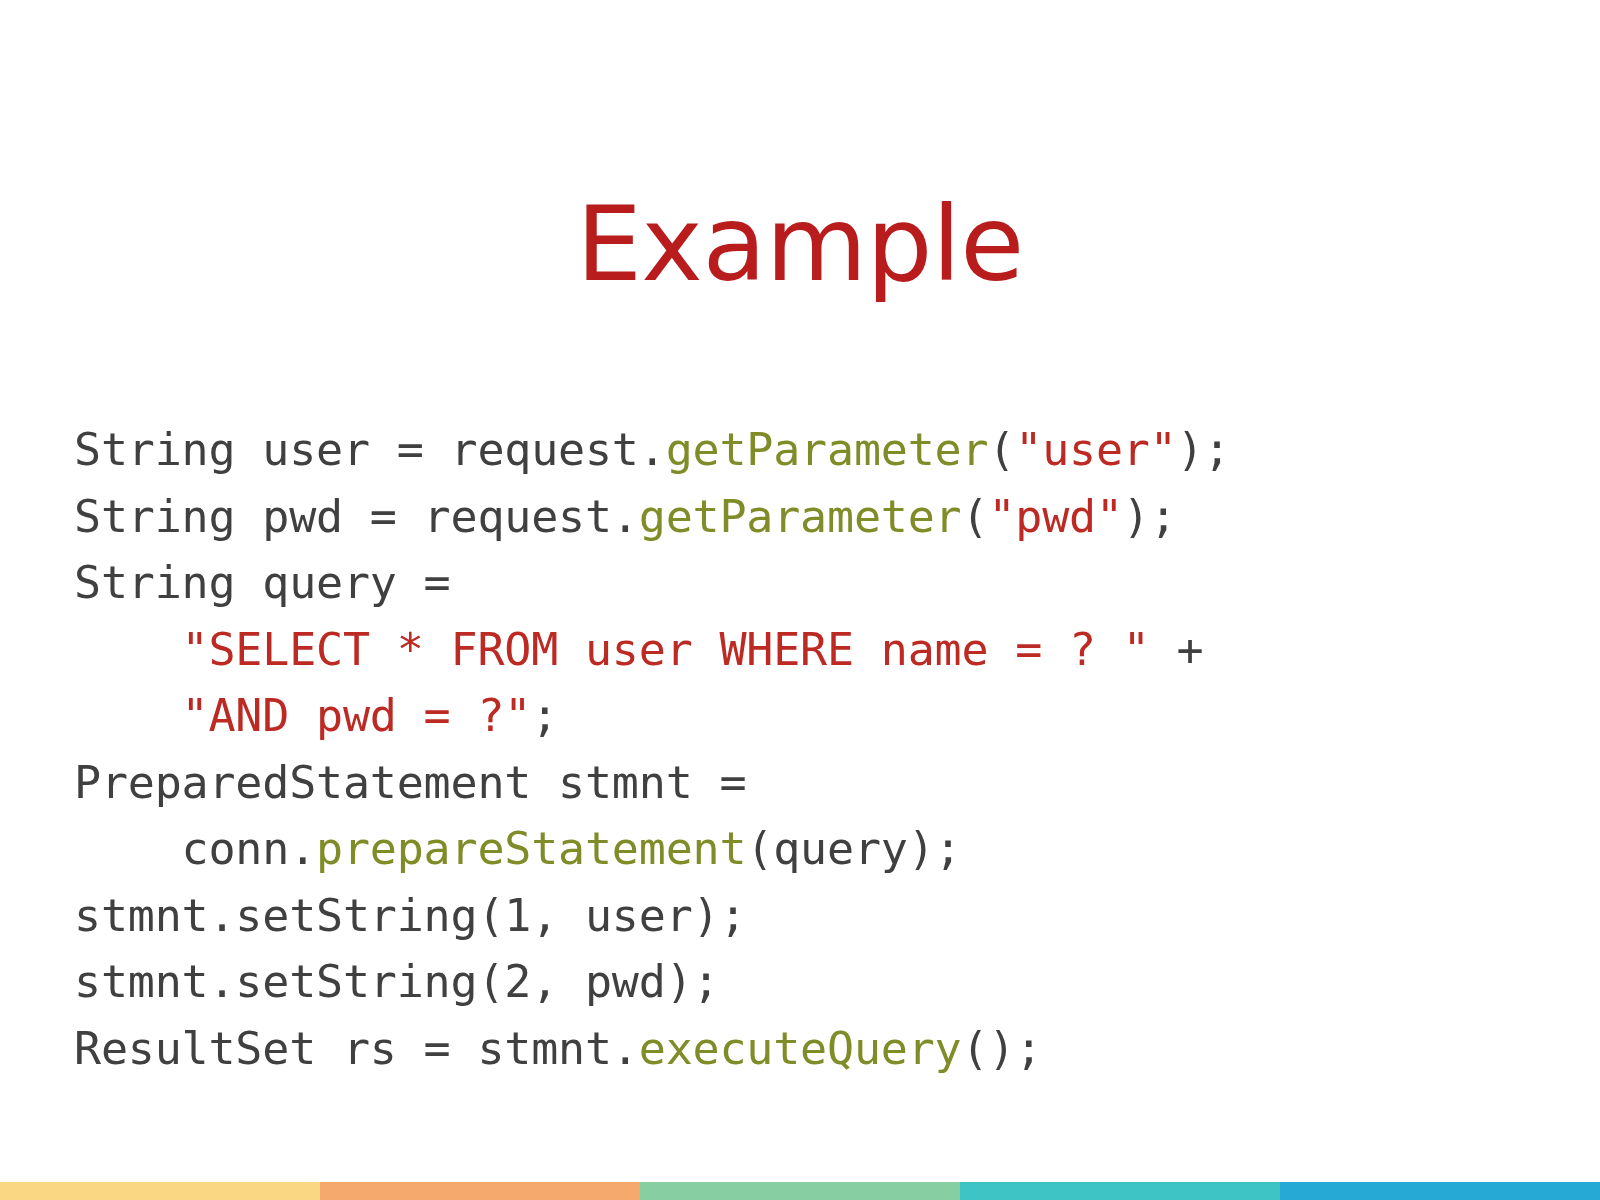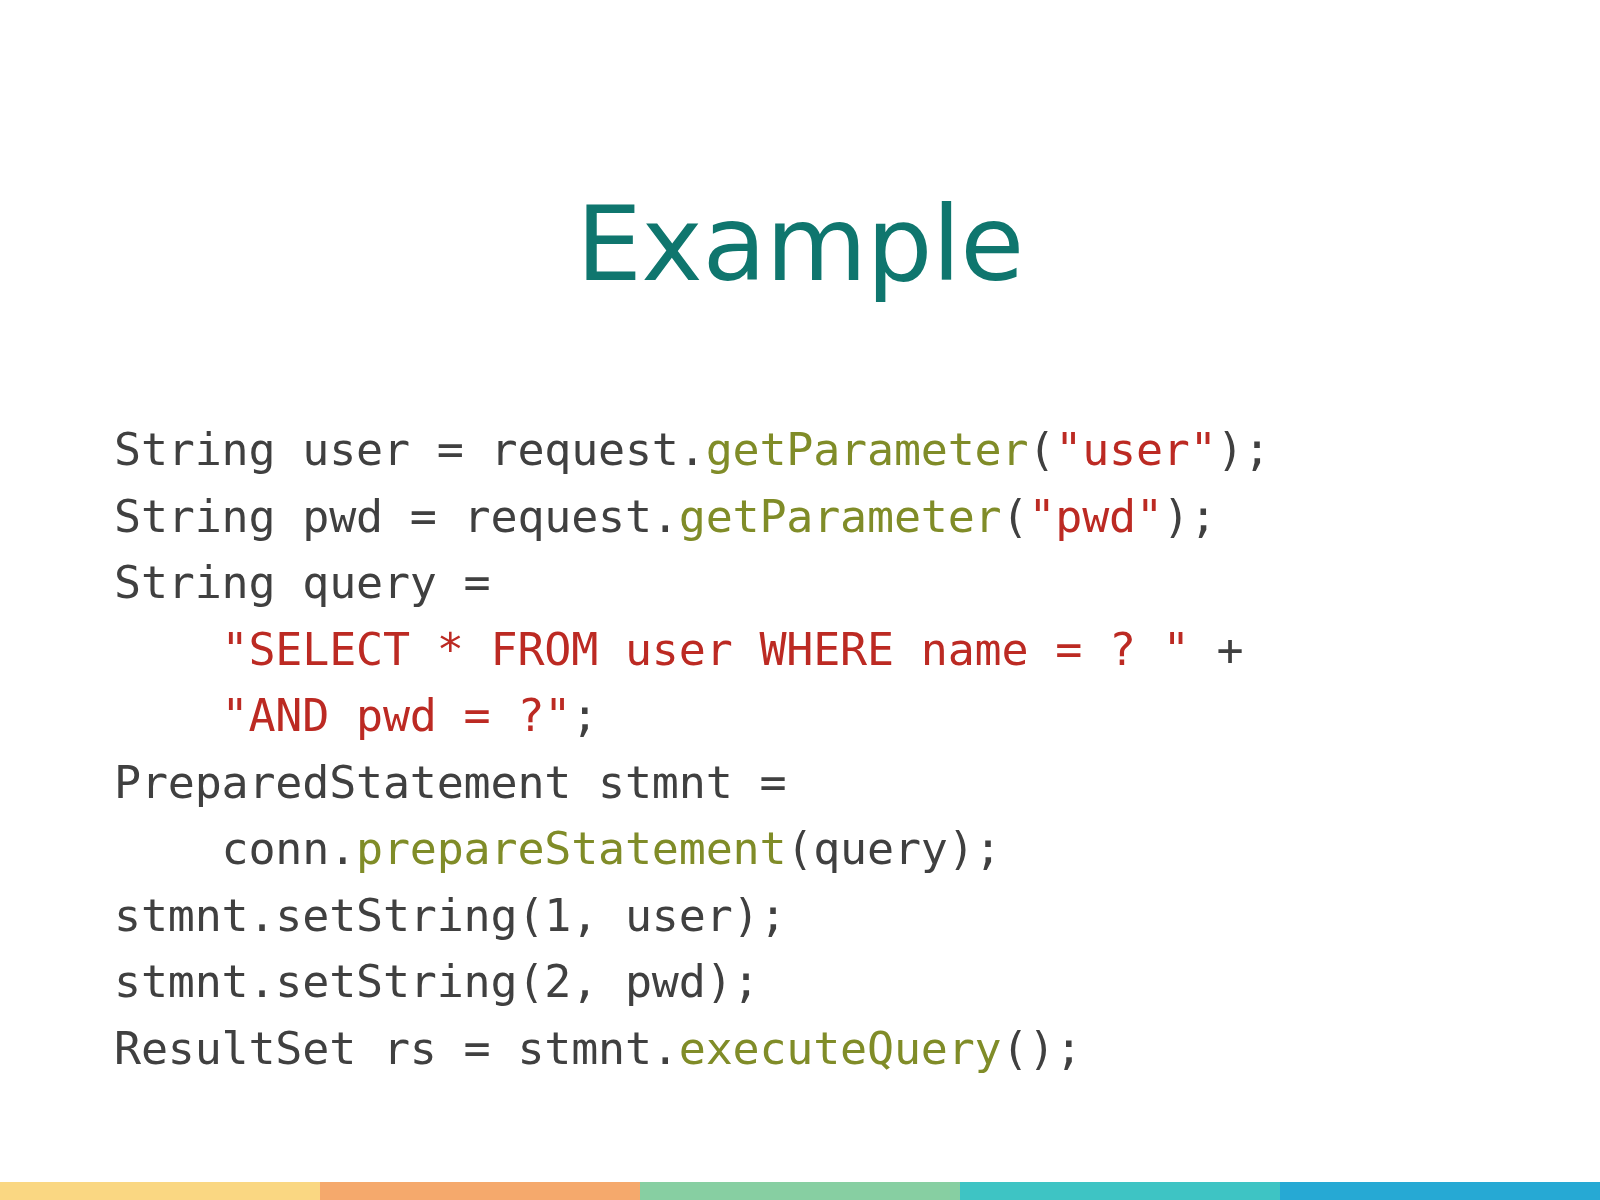--- a/index.html
+++ b/index.html
@@ -24,37 +24,36 @@
   #slide-title {
     position: absolute;
     top: 120px;
     left: 0;
     width: 1600px;
     text-align: center;
     font-family: "DejaVu Sans", sans-serif;
     font-weight: 400;
     font-size: 104px;
     line-height: 1.05;
-    color: #0f766e;
+    color: #b91c1c;
     letter-spacing: -0.5px;
     white-space: pre;
   }
 
   #code-block {
     position: absolute;
     top: 372px;
     left: 74px;
     width: 1480px;
     font-family: "DejaVu Sans Mono", "Liberation Mono", monospace;
     font-size: 45px;
     line-height: 66.5px;
     color: #404040;
     white-space: pre;
     letter-spacing: -0.2px;
-    margin-left: 40px;
   }
 
   #code-block .code-line {
     white-space: pre;
     display: block;
     height: 66.5px;
   }
 
   .tok-plain  { color: #404040; }
   .tok-method { color: #808c28; }

